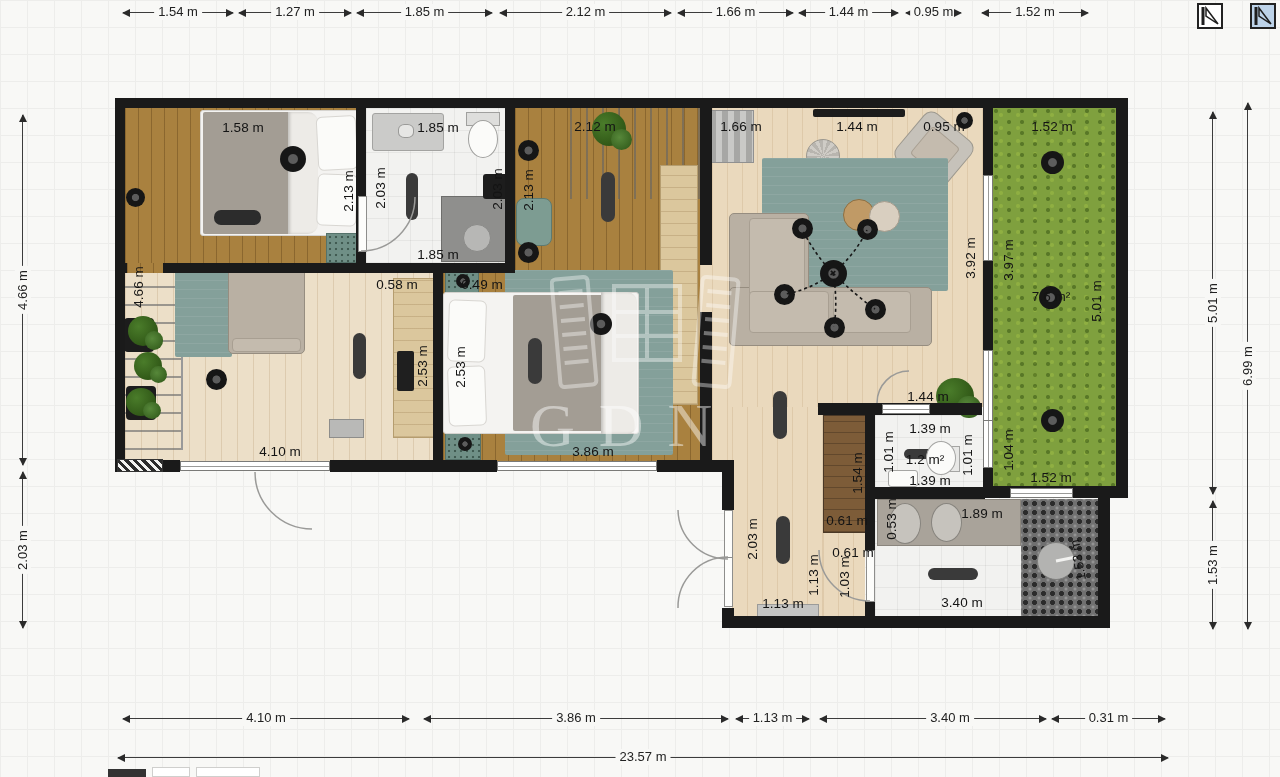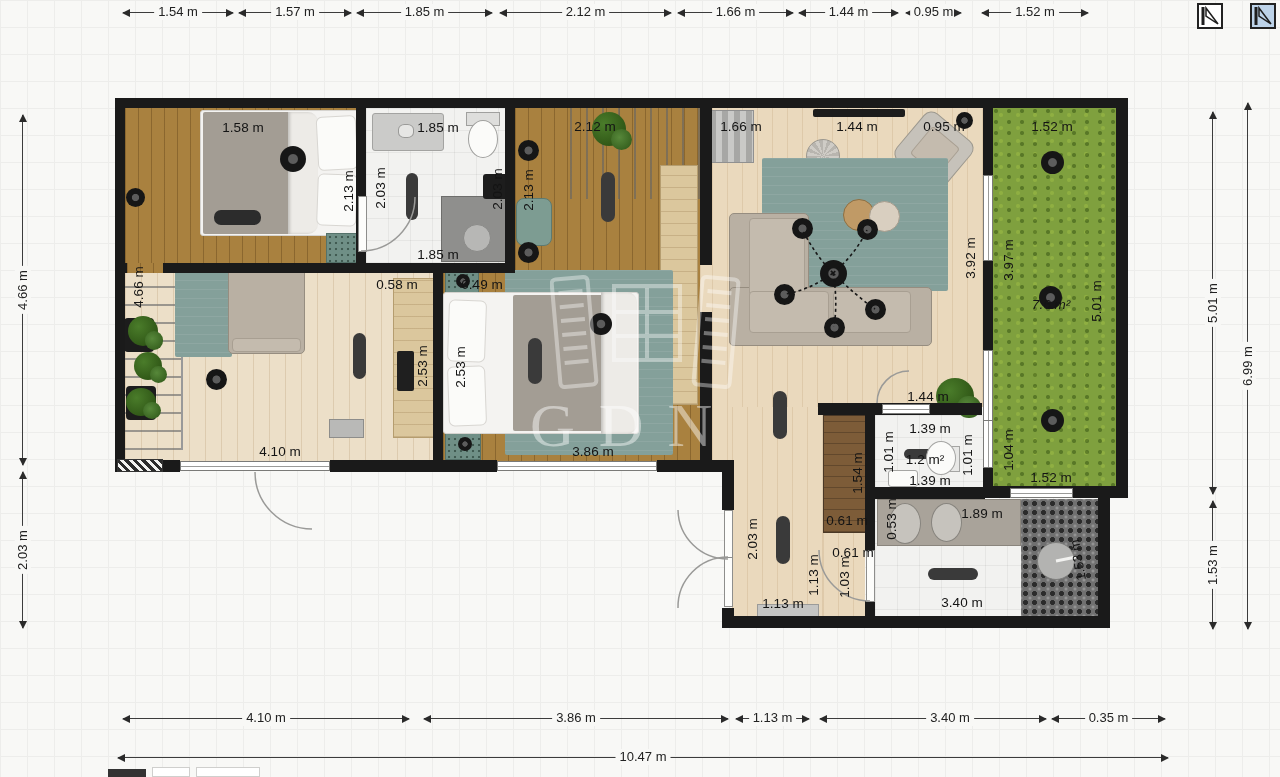--- a/index.html
+++ b/index.html
@@ -256,21 +256,21 @@
     </svg>
     <div id="wm-text" data-name="watermark-text">GDN</div>
   </div>
 </div>
 
 <div id="annotations" data-name="dimension-annotations">
     <div class="dim-h" data-name="dimension-line" style="left: 123px; width: 110px; top: 12px;">
       <span class="dim-lbl" data-name="dimension-label">1.54 m</span>
     </div>
     <div class="dim-h" data-name="dimension-line" style="left: 239px; width: 112px; top: 12px;">
-      <span class="dim-lbl" data-name="dimension-label">1.57 m</span>
+      <span class="dim-lbl" data-name="dimension-label">1.27 m</span>
     </div>
     <div class="dim-h" data-name="dimension-line" style="left: 357px; width: 135px; top: 12px;">
       <span class="dim-lbl" data-name="dimension-label">1.85 m</span>
     </div>
     <div class="dim-h" data-name="dimension-line" style="left: 500px; width: 171px; top: 12px;">
       <span class="dim-lbl" data-name="dimension-label">2.12 m</span>
     </div>
     <div class="dim-h" data-name="dimension-line" style="left: 678px; width: 115px; top: 12px;">
       <span class="dim-lbl" data-name="dimension-label">1.66 m</span>
     </div>
@@ -289,24 +289,24 @@
     <div class="dim-h" data-name="dimension-line" style="left: 424px; width: 304px; top: 718px;">
       <span class="dim-lbl" data-name="dimension-label">3.86 m</span>
     </div>
     <div class="dim-h" data-name="dimension-line" style="left: 736px; width: 73px; top: 718px;">
       <span class="dim-lbl" data-name="dimension-label">1.13 m</span>
     </div>
     <div class="dim-h" data-name="dimension-line" style="left: 820px; width: 226px; top: 718px;">
       <span class="dim-lbl" data-name="dimension-label" style="left: 130px;">3.40 m</span>
     </div>
     <div class="dim-h" data-name="dimension-line" style="left: 1052px; width: 113px; top: 718px;">
-      <span class="dim-lbl" data-name="dimension-label">0.35 m</span>
+      <span class="dim-lbl" data-name="dimension-label">0.31 m</span>
     </div>
     <div class="dim-h" data-name="dimension-line" style="left: 118px; width: 1050px; top: 757px;">
-      <span class="dim-lbl" data-name="dimension-label">10.47 m</span>
+      <span class="dim-lbl" data-name="dimension-label">23.57 m</span>
     </div>
     <div class="dim-v" data-name="dimension-line" style="top: 115px; height: 350px; left: 22px;">
       <span class="dim-lbl" data-name="dimension-label">4.66 m</span>
     </div>
     <div class="dim-v" data-name="dimension-line" style="top: 472px; height: 156px; left: 22px;">
       <span class="dim-lbl" data-name="dimension-label">2.03 m</span>
     </div>
     <div class="dim-v" data-name="dimension-line" style="top: 112px; height: 382px; left: 1212px;">
       <span class="dim-lbl" data-name="dimension-label">5.01 m</span>
     </div>
@@ -324,21 +324,21 @@
     <div class="plan-label" data-name="room-measurement-label" style="left: 497px; top: 189px; transform: translate(-50%, -50%) rotate(-90deg);">2.03 m</div>
     <div class="plan-label" data-name="room-measurement-label" style="left: 595px; top: 126px; transform: translate(-50%, -50%) rotate(0deg);">2.12 m</div>
     <div class="plan-label" data-name="room-measurement-label" style="left: 528px; top: 190px; transform: translate(-50%, -50%) rotate(-90deg);">2.13 m</div>
     <div class="plan-label" data-name="room-measurement-label" style="left: 741px; top: 126px; transform: translate(-50%, -50%) rotate(0deg);">1.66 m</div>
     <div class="plan-label" data-name="room-measurement-label" style="left: 857px; top: 126px; transform: translate(-50%, -50%) rotate(0deg);">1.44 m</div>
     <div class="plan-label" data-name="room-measurement-label" style="left: 944px; top: 126px; transform: translate(-50%, -50%) rotate(0deg);">0.95 m</div>
     <div class="plan-label" data-name="room-measurement-label" style="left: 970px; top: 258px; transform: translate(-50%, -50%) rotate(-90deg);">3.92 m</div>
     <div class="plan-label" data-name="room-measurement-label" style="left: 1052px; top: 126px; transform: translate(-50%, -50%) rotate(0deg);">1.52 m</div>
     <div class="plan-label" data-name="room-measurement-label" style="left: 1008px; top: 260px; transform: translate(-50%, -50%) rotate(-90deg);">3.97 m</div>
     <div class="plan-label" data-name="room-measurement-label" style="left: 1096px; top: 301px; transform: translate(-50%, -50%) rotate(-90deg);">5.01 m</div>
-    <div class="plan-label" data-name="room-measurement-label" style="left: 1051px; top: 304px; transform: translate(-50%, -50%) rotate(0deg); font-style: italic;">7.6 m²</div>
+    <div class="plan-label" data-name="room-measurement-label" style="left: 1051px; top: 296px; transform: translate(-50%, -50%) rotate(0deg);">7.6 m²</div>
     <div class="plan-label" data-name="room-measurement-label" style="left: 1008px; top: 450px; transform: translate(-50%, -50%) rotate(-90deg);">1.04 m</div>
     <div class="plan-label" data-name="room-measurement-label" style="left: 1051px; top: 477px; transform: translate(-50%, -50%) rotate(0deg);">1.52 m</div>
     <div class="plan-label" data-name="room-measurement-label" style="left: 138px; top: 287px; transform: translate(-50%, -50%) rotate(-90deg);">4.66 m</div>
     <div class="plan-label" data-name="room-measurement-label" style="left: 397px; top: 284px; transform: translate(-50%, -50%) rotate(0deg);">0.58 m</div>
     <div class="plan-label" data-name="room-measurement-label" style="left: 422px; top: 366px; transform: translate(-50%, -50%) rotate(-90deg);">2.53 m</div>
     <div class="plan-label" data-name="room-measurement-label" style="left: 280px; top: 451px; transform: translate(-50%, -50%) rotate(0deg);">4.10 m</div>
     <div class="plan-label" data-name="room-measurement-label" style="left: 482px; top: 284px; transform: translate(-50%, -50%) rotate(0deg);">0.49 m</div>
     <div class="plan-label" data-name="room-measurement-label" style="left: 460px; top: 367px; transform: translate(-50%, -50%) rotate(-90deg);">2.53 m</div>
     <div class="plan-label" data-name="room-measurement-label" style="left: 593px; top: 451px; transform: translate(-50%, -50%) rotate(0deg);">3.86 m</div>
     <div class="plan-label" data-name="room-measurement-label" style="left: 928px; top: 396px; transform: translate(-50%, -50%) rotate(0deg);">1.44 m</div>

